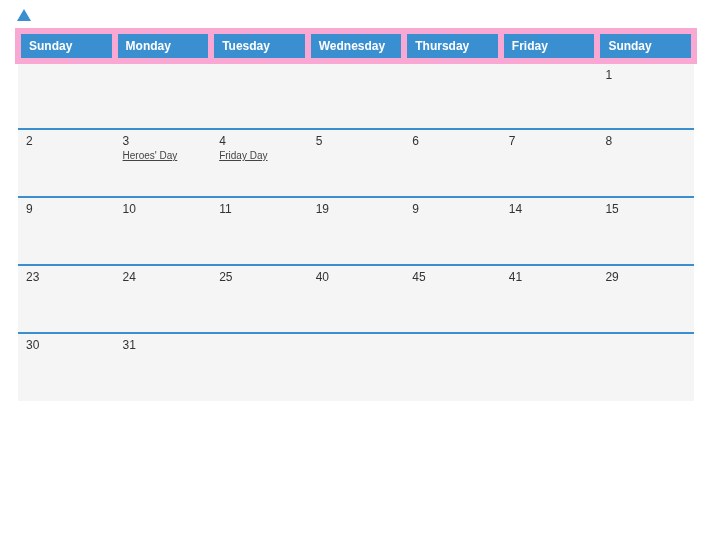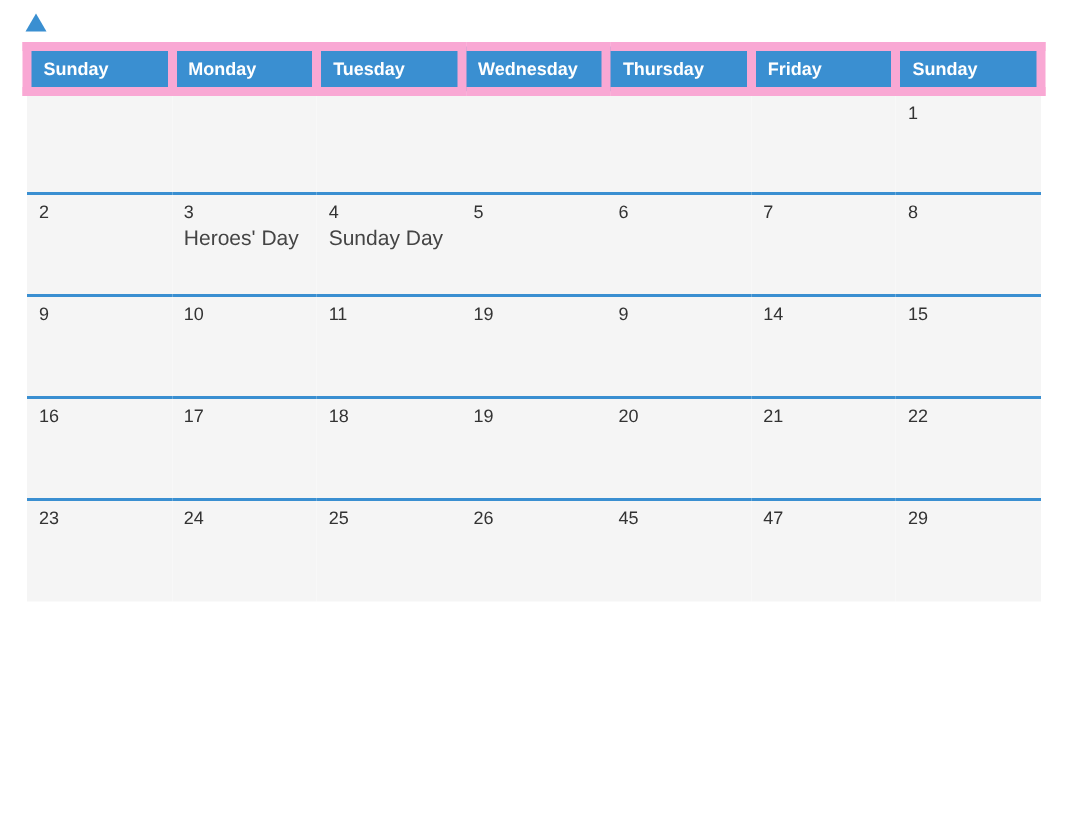--- a/index.html
+++ b/index.html
@@ -78,24 +78,25 @@
     }
     .calendar tbody tr td.empty {
       background: #f5f5f5;
     }
     .day-number {
       font-size: 12px;
       color: #333;
       display: block;
     }
     .event-label {
-      font-size: 14px;
+      font-size: 10px;
       color: #444;
       display: block;
       margin-top: 2px;
+      text-decoration: underline;
     }
     .logo-row {
       display: flex;
       align-items: center;
     }
     .logo-text-general {
       font-size: 13px;
       color: #444;
       line-height: 1;
     }
@@ -150,21 +151,21 @@
         <tr>
           <td>
             <span class="day-number">2</span>
           </td>
           <td>
             <span class="day-number">3</span>
             <span class="event-label">Heroes' Day</span>
           </td>
           <td>
             <span class="day-number">4</span>
-            <span class="event-label">Sunday Day</span>
+            <span class="event-label">Friday Day</span>
           </td>
           <td>
             <span class="day-number">5</span>
           </td>
           <td>
             <span class="day-number">6</span>
           </td>
           <td>
             <span class="day-number">7</span>
           </td>
@@ -190,59 +191,49 @@
           </td>
           <td>
             <span class="day-number">14</span>
           </td>
           <td>
             <span class="day-number">15</span>
           </td>
         </tr>
         <tr>
           <td>
-            <span class="day-number">16</span>
-          </td>
-          <td>
-            <span class="day-number">17</span>
-          </td>
-          <td>
-            <span class="day-number">18</span>
-          </td>
-          <td>
-            <span class="day-number">19</span>
-          </td>
-          <td>
-            <span class="day-number">20</span>
-          </td>
-          <td>
-            <span class="day-number">21</span>
-          </td>
-          <td>
-            <span class="day-number">22</span>
-          </td>
-        </tr>
-        <tr>
-          <td>
             <span class="day-number">23</span>
           </td>
           <td>
             <span class="day-number">24</span>
           </td>
           <td>
             <span class="day-number">25</span>
           </td>
           <td>
-            <span class="day-number">26</span>
+            <span class="day-number">40</span>
           </td>
           <td>
             <span class="day-number">45</span>
           </td>
           <td>
-            <span class="day-number">47</span>
+            <span class="day-number">41</span>
           </td>
           <td>
             <span class="day-number">29</span>
           </td>
+        </tr>
+        <tr>
+          <td>
+            <span class="day-number">30</span>
+          </td>
+          <td>
+            <span class="day-number">31</span>
+          </td>
+          <td class="empty"></td>
+          <td class="empty"></td>
+          <td class="empty"></td>
+          <td class="empty"></td>
+          <td class="empty"></td>
         </tr>
       </tbody>
   </table>
 </div>
 
 </body></html>

